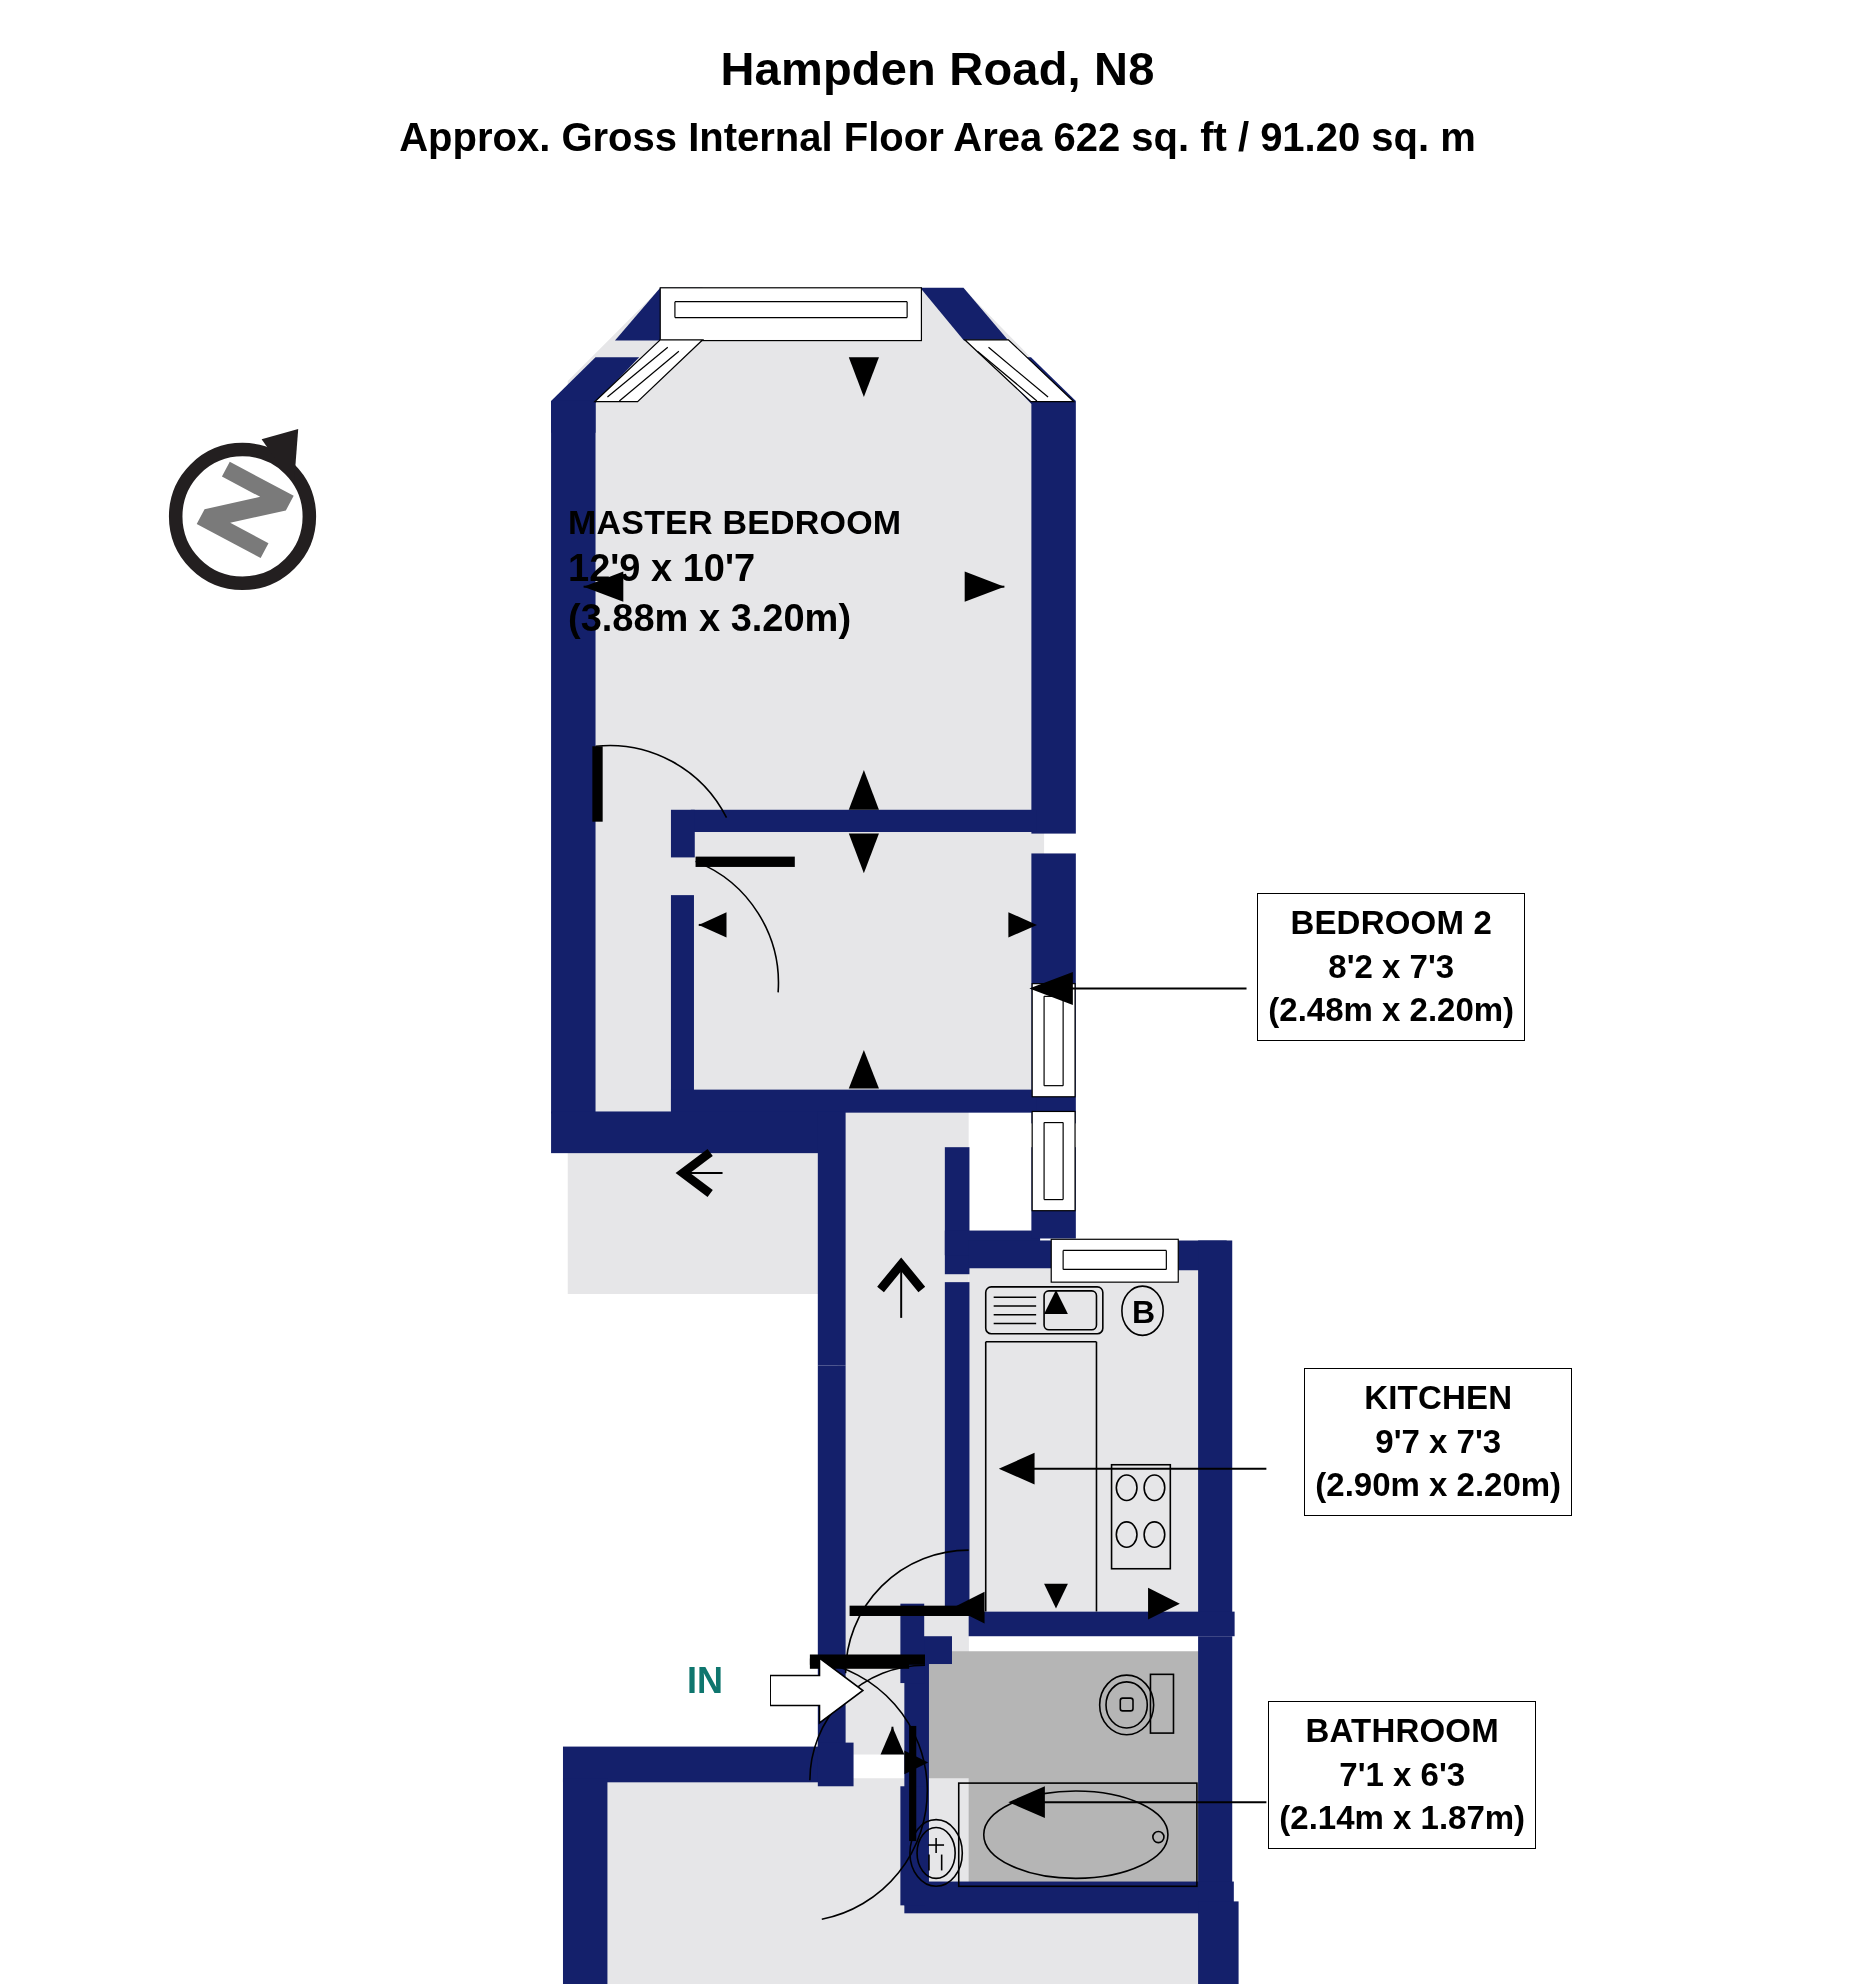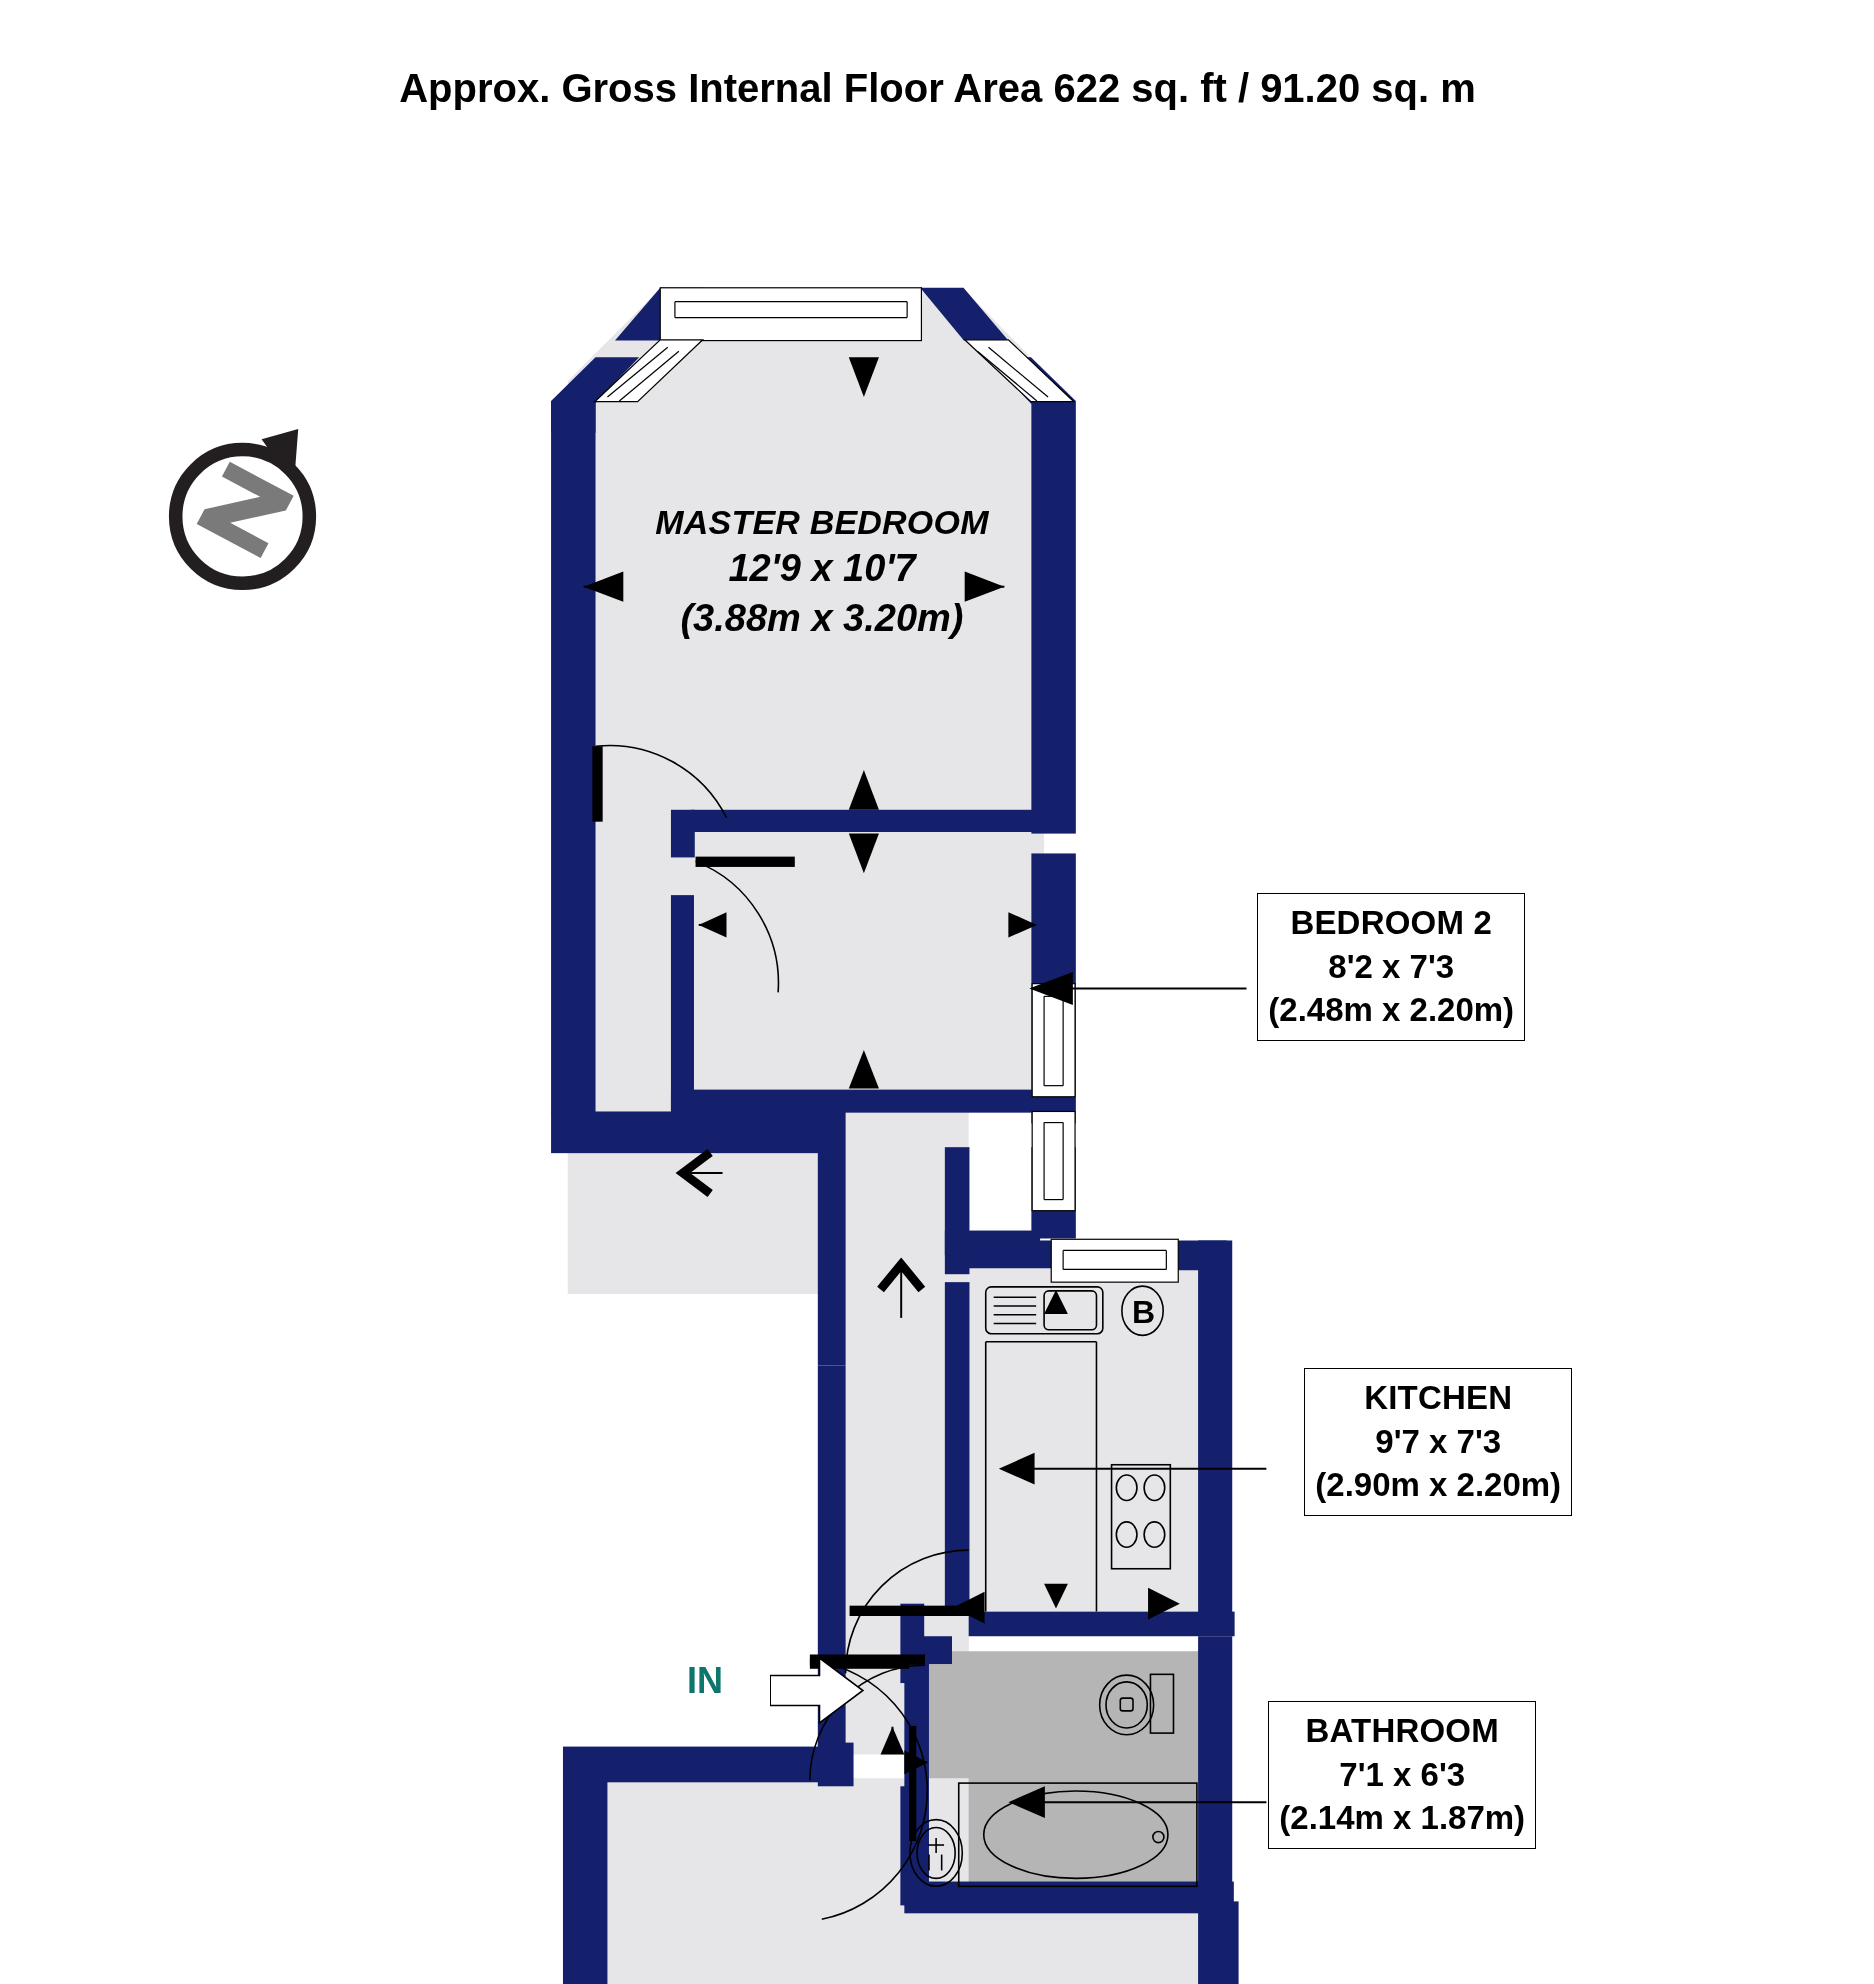--- a/index.html
+++ b/index.html
@@ -51,26 +51,24 @@
     position: absolute;
     left: 0; top: 0;
     width: 1875px; height: 2812px;
     pointer-events: none;
   }
   #plan-svg { display:block; }
 
   
   .room-label {
     position: absolute;
-    text-align: center;
     font-weight: bold;
     color: #000;
     line-height: 1.30;
     white-space: nowrap;
-    font-style: italic;
   }
   .room-label .rname { font-size: 34px; letter-spacing: 0.2px; }
   .room-label .rdim  { font-size: 38px; }
 
   .callout {
     position: absolute;
     border: 1.2px solid #000;
     background: #ffffff;
     text-align: center;
     font-weight: bold;
@@ -97,20 +95,21 @@
     font-weight: bold;
     color: #000;
     text-align: center;
     line-height: 44px;
   }
 </style>
 </head>
 <body>
 
 <div id="header">
+  <div id="plan-title">Hampden Road, N8</div>
   <div id="plan-area">Approx. Gross Internal Floor Area 622 sq. ft / 91.20 sq. m</div>
 </div>
 
 <div id="compass">
   <svg viewBox="0 0 460 480" width="183" height="191">
     <circle cx="220" cy="270" r="168" fill="none" stroke="#231f20" stroke-width="34"></circle>
     <polygon points="268,76 360,50 350,180 320,150" fill="#231f20"></polygon>
     <g transform="rotate(-62 218 272)">
       <path d="M150,180 L150,362 L192,362 L192,253 L285,362 L327,362 L327,180 L285,180 L285,289 L192,180 Z" fill="#7a7a7a"></path>
     </g>

